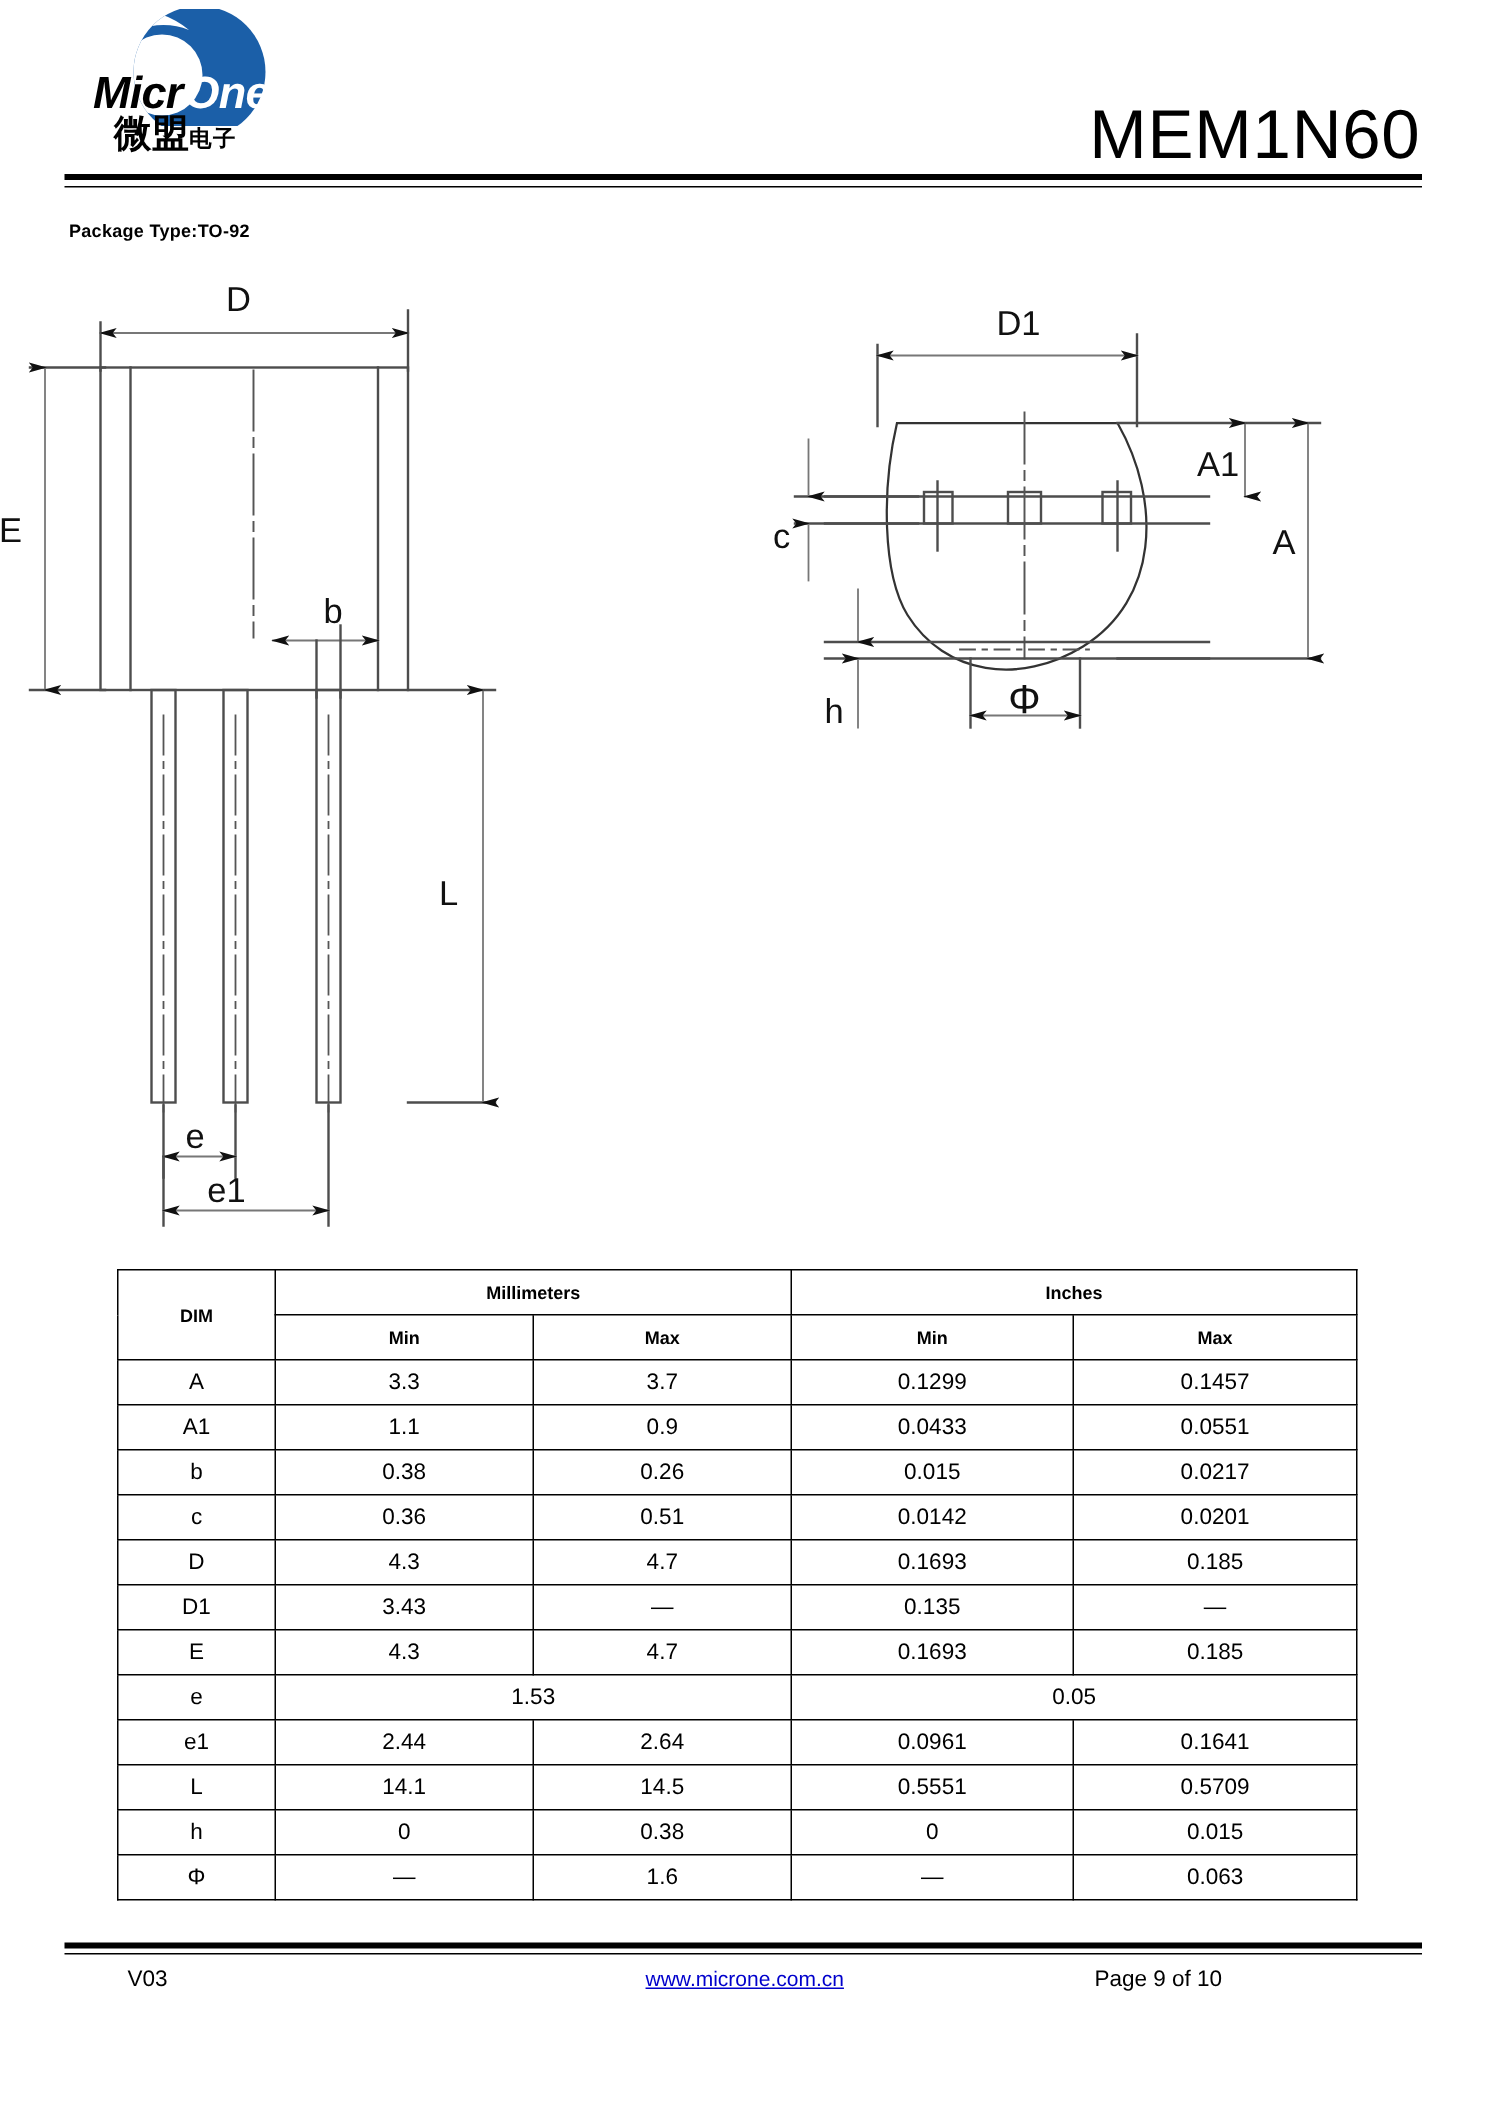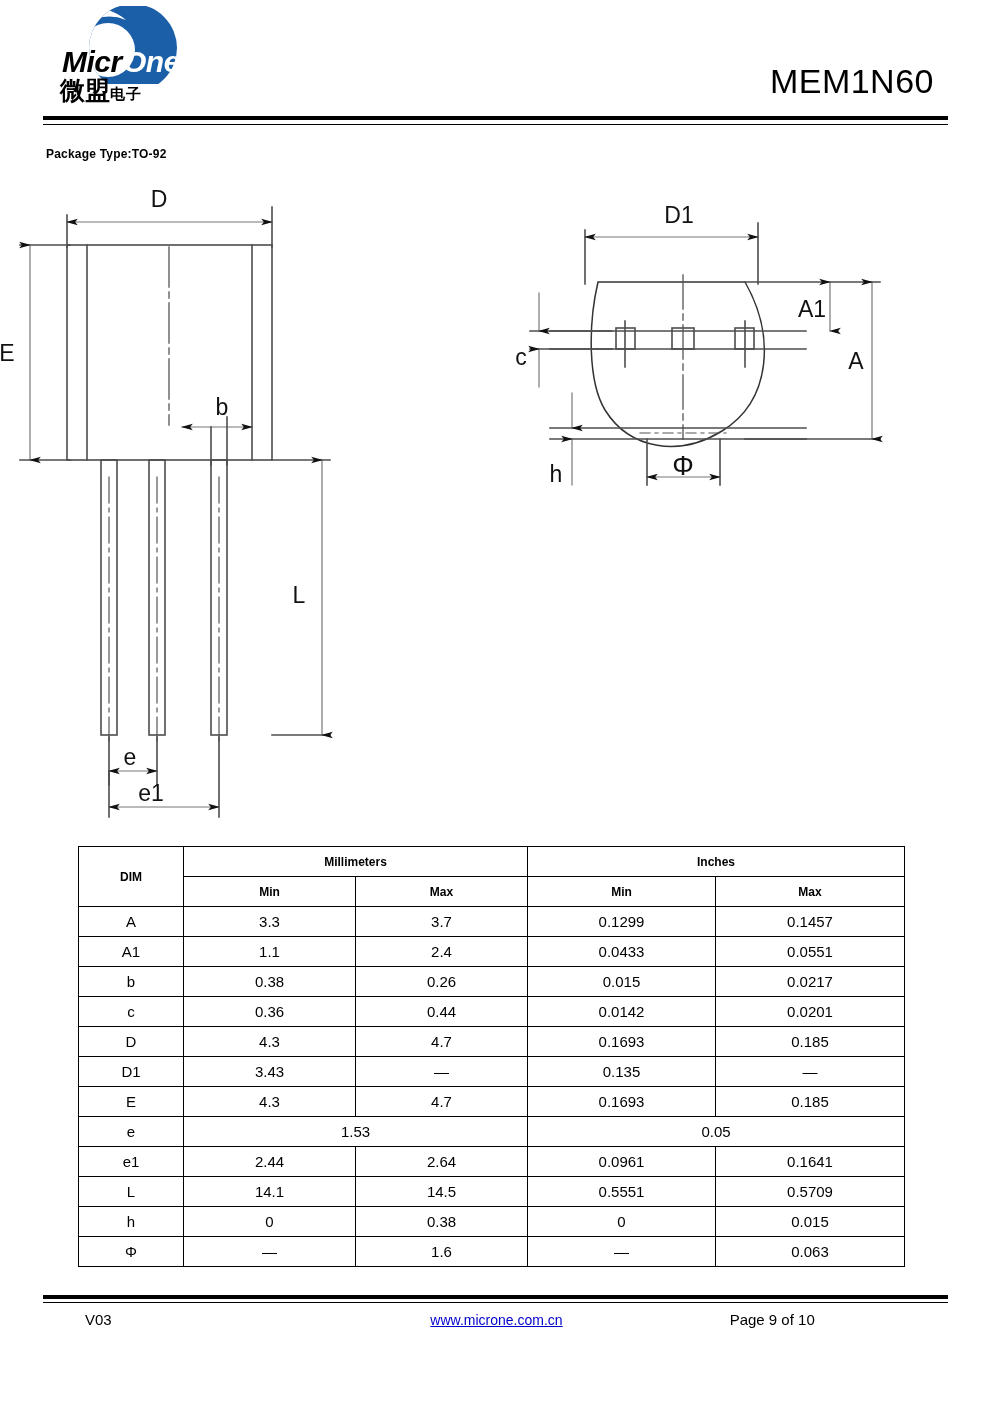--- a/index.html
+++ b/index.html
@@ -28,38 +28,38 @@
     left: 48px; top: 6px;
     width: 170px; height: 105px;
   }
   #logo-mark {
     position: absolute;
     left: 0; top: 0;
     width: 170px; height: 78px;
   }
   #logo-cn {
     position: absolute;
-    left: 12px; top: 72px;
-    font-family: Liberation Serif, serif;
+    left: 28px; top: 72px;
+    font-family: Liberation Mono, monospace;
     font-weight: 700;
     font-size: 25px;
     letter-spacing: 0px;
     line-height: 1;
     white-space: nowrap;
   }
   #logo-cn .small {
     font-size: 15px;
     letter-spacing: 1px;
   }
   #doc-title {
     position: absolute;
-    left: 4px; top: 62px;
+    left: 17px; top: 62px;
     width: 930px;
     text-align: right;
-    font-size: 34px;
+    font-size: 46px;
     font-weight: 400;
     letter-spacing: 0.5px;
   }
   .rule-thick {
     position: absolute;
     left: 43px;
     width: 905px;
     height: 4px;
     background: #000;
   }
@@ -311,35 +311,35 @@
         <tr>
           <td>A</td>
           <td>3.3</td>
           <td>3.7</td>
           <td>0.1299</td>
           <td>0.1457</td>
         </tr>
         <tr>
           <td>A1</td>
           <td>1.1</td>
-          <td>2.4</td>
+          <td>0.9</td>
           <td>0.0433</td>
           <td>0.0551</td>
         </tr>
         <tr>
           <td>b</td>
           <td>0.38</td>
           <td>0.26</td>
           <td>0.015</td>
           <td>0.0217</td>
         </tr>
         <tr>
           <td>c</td>
           <td>0.36</td>
-          <td>0.44</td>
+          <td>0.51</td>
           <td>0.0142</td>
           <td>0.0201</td>
         </tr>
         <tr>
           <td>D</td>
           <td>4.3</td>
           <td>4.7</td>
           <td>0.1693</td>
           <td>0.185</td>
         </tr>

